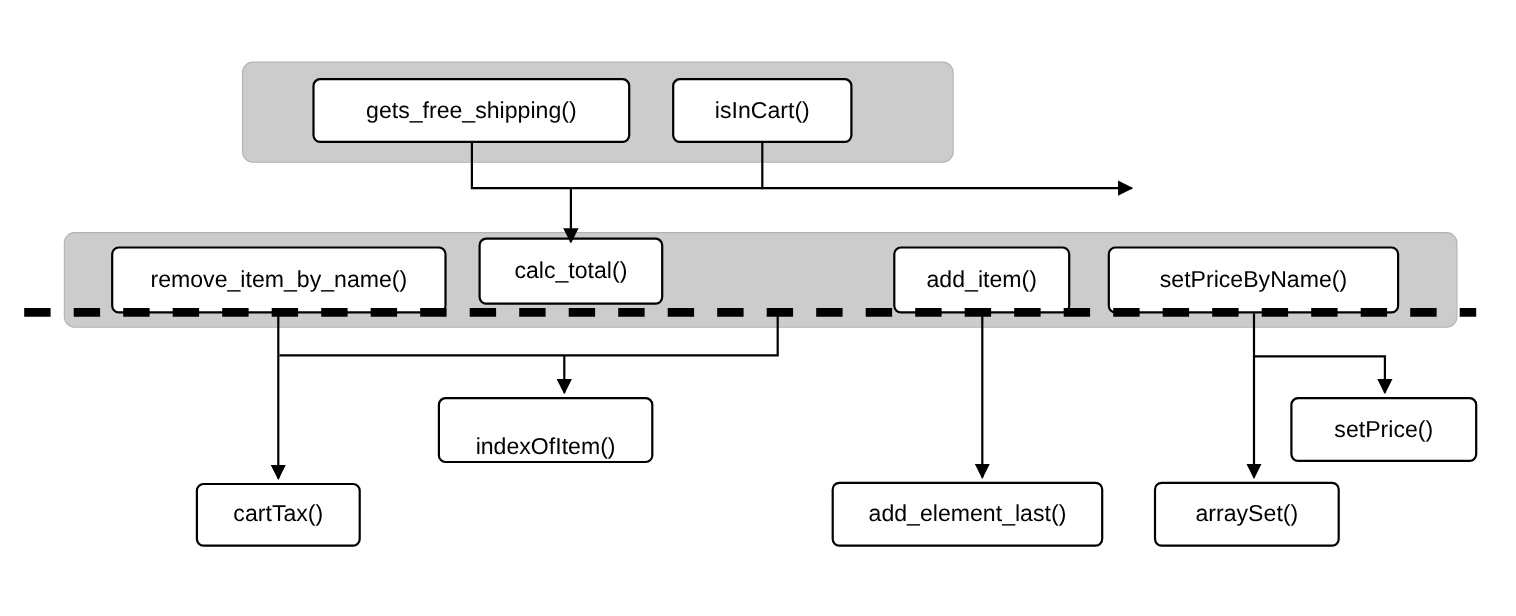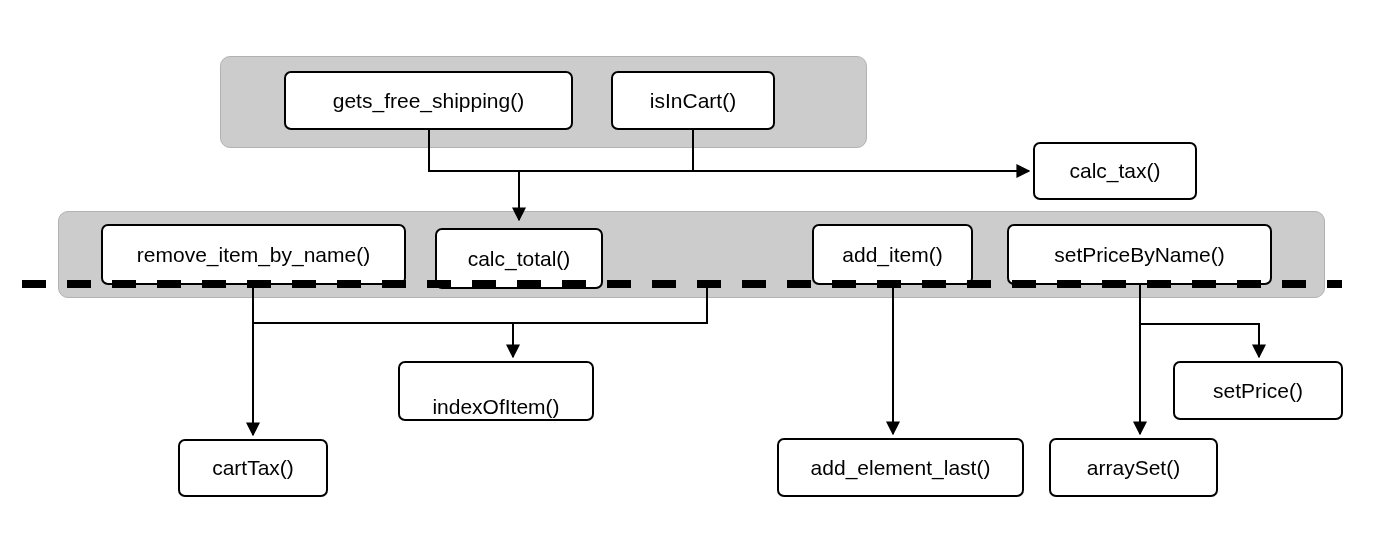--- a/index.html
+++ b/index.html
@@ -40,46 +40,43 @@
     pointer-events: none;
   }
   
   #group-cart-top  { left: 220px; top: 56px;  width: 647px;  height: 92px; }
   #group-cart-main { left: 58px;  top: 211px; width: 1267px; height: 87px; }
   
   #node-gets-free-shipping   { left: 284px;  top: 71px;  width: 289px; height: 59px; }
   #node-cart-tax             { left: 611px;  top: 71px;  width: 164px; height: 59px; }
   #node-calc-tax             { left: 1033px; top: 142px; width: 164px; height: 58px; }
   #node-remove-item-by-name  { left: 101px;  top: 224px; width: 305px; height: 61px; }
-  #node-calc-total           { left: 435px;  top: 228px; width: 168px; height: 61px; }
+  #node-calc-total           { left: 435px;  top: 216px; width: 168px; height: 61px; }
   #node-is-in-cart           { left: 633px;  top: 224px; width: 149px; height: 61px; }
   #node-add-item             { left: 812px;  top: 224px; width: 161px; height: 61px; }
   #node-set-price-by-name    { left: 1007px; top: 224px; width: 265px; height: 61px; }
   #node-index-of-item        { left: 398px;  top: 361px; width: 196px; height: 60px; align-items: flex-end; }
   #node-splice               { left: 178px;  top: 439px; width: 150px; height: 58px; }
-  #node-add-element-last     { left: 756px;  top: 438px; width: 247px; height: 59px; margin-left: 21px; }
+  #node-add-element-last     { left: 756px;  top: 438px; width: 247px; height: 59px; }
   #node-array-set            { left: 1049px; top: 438px; width: 169px; height: 59px; }
   #node-set-price            { left: 1173px; top: 361px; width: 170px; height: 59px; }
 </style>
 </head>
 <body>
 
 <div id="canvas">
 
   <div class="group" id="group-cart-top"></div>
   <div class="group" id="group-cart-main"></div>
 
   <div class="node" id="node-gets-free-shipping">
     <span>gets_free_shipping()</span>
   </div>
   <div class="node" id="node-cart-tax">
     <span>isInCart()</span>
-  </div>
-  <div class="node" id="node-calc-tax">
-    <span>calc_tax()</span>
   </div>
   <div class="node" id="node-remove-item-by-name">
     <span>remove_item_by_name()</span>
   </div>
   <div class="node" id="node-calc-total">
     <span>calc_total()</span>
   </div>
   <div class="node" id="node-set-price-by-name">
     <span>setPriceByName()</span>
   </div>

